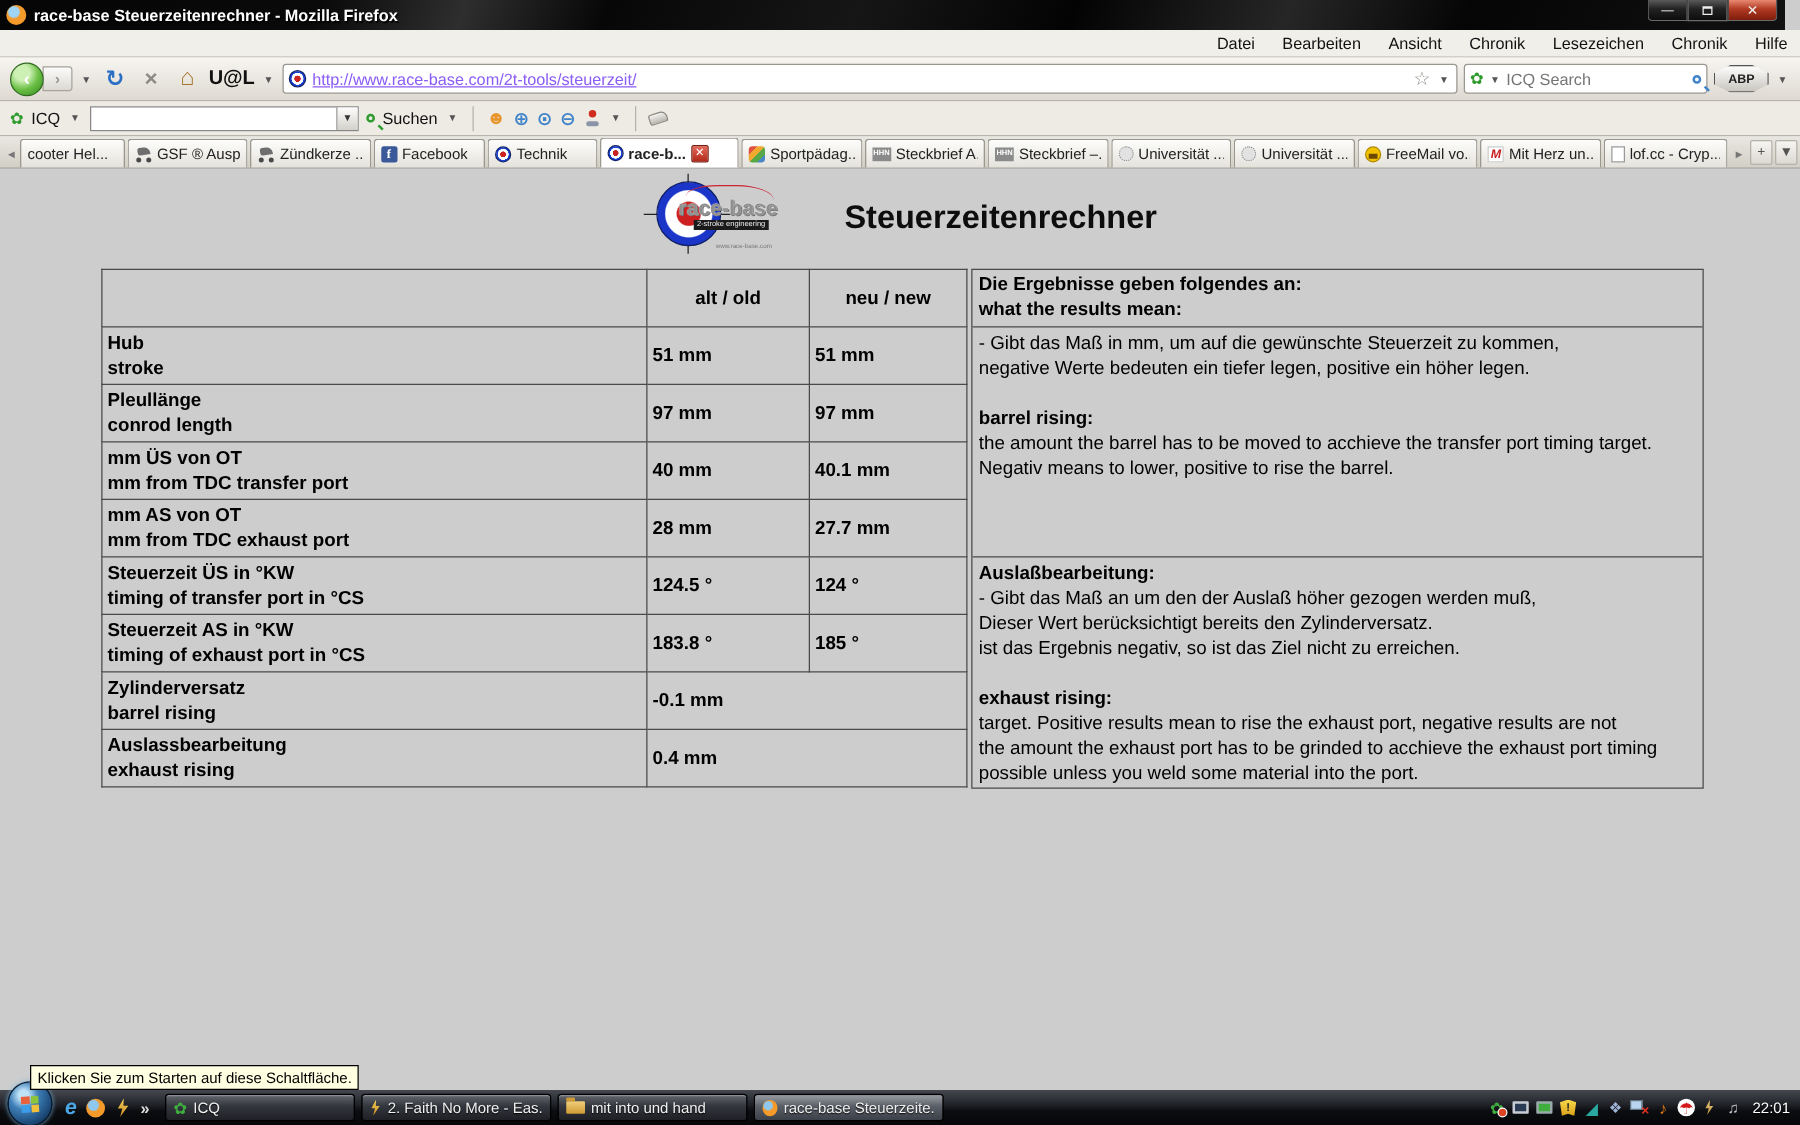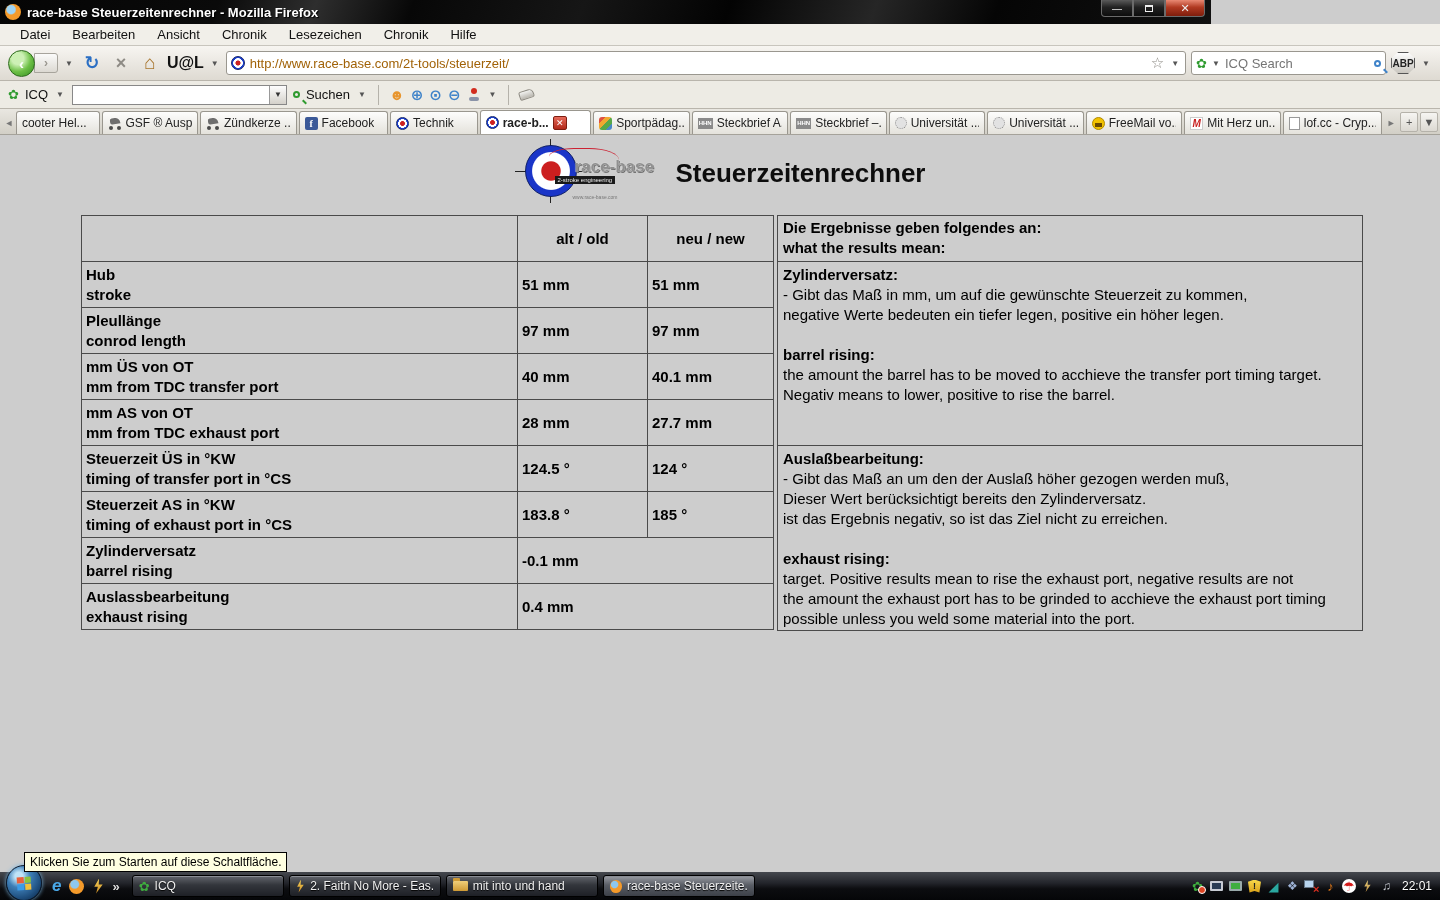--- a/index.html
+++ b/index.html
@@ -1,35 +1,35 @@
 <!DOCTYPE html>
 <html><head>
 <meta charset="utf-8">
 <style>
   * { margin:0; padding:0; box-sizing:border-box; }
   html,body { width:1440px; height:900px; overflow:hidden; }
   body { font-family:"Liberation Sans","DejaVu Sans",sans-serif; position:relative; background:#cdcdcd; }
 
   
-  .titlebar { position:absolute; left:0; top:0; width:1211px; height:24px;
+  .titlebar { position:absolute; left:0; top:0; width:1428px; height:24px;
     background:linear-gradient(110deg,#050505 0%,#0a0a0a 18%,#2e2e2e 26%,#070707 34%,#161616 48%,#030303 60%,#262626 72%,#050505 82%,#111 100%);
     display:flex; align-items:center; color:#fff; }
   .ff-ico { width:16px; height:16px; border-radius:50%; margin:0 6px 0 5px;
     background:radial-gradient(circle at 38% 35%, #9fd4f5 0 28%, #f49a2a 38% 72%, #a34c12 100%); }
   .win-title { font-size:13px; font-weight:bold; text-shadow:1px 1px 1px #000; }
   .win-btns { position:absolute; right:6px; top:0; display:flex; }
   .wbtn { width:32px; height:17px; display:flex; align-items:center; justify-content:center;
     border:1px solid #6b6b6b; border-top:none; background:linear-gradient(#5a5a5a,#222 45%,#0d0d0d); color:#eee; font-size:10px; }
   .wbtn.min { border-radius:0 0 0 4px; }
   .wbtn.close { border-radius:0 0 4px 0; width:40px; background:linear-gradient(#e98973,#b13a22 45%,#7e1d0c); font-weight:bold; font-size:11px; }
   .max-glyph { width:8px; height:7px; border:1px solid #eee; border-top:2px solid #eee; display:inline-block; }
 
   
   .menubar { position:absolute; left:0; top:24px; width:1440px; height:22px; background:#f1efe9;
-    border-bottom:1px solid #c8c5bd; display:flex; align-items:center; padding-left:10px; gap:2px; }
+    border-bottom:1px solid #c8c5bd; display:flex; align-items:center; padding-left:10px; gap:2px;justify-content:flex-end; }
   .menu-item { font-size:13px; color:#111; padding:2px 10px; }
 
   
   .navbar { position:absolute; left:0; top:46px; width:1440px; height:35px;
     background:linear-gradient(#f7f5f1,#dedad2); border-bottom:1px solid #b9b5ac;
     display:flex; align-items:center; padding:0 8px; gap:5px; }
   .back-btn { width:27px; height:27px; border-radius:50%; border:1px solid #2e6b1e;
     background:radial-gradient(circle at 35% 30%, #cdf0b5 0 25%, #6cbf45 55%, #2f8a1d 100%);
     color:#fff; font-size:15px; font-weight:bold; display:flex; align-items:center; justify-content:center; z-index:2; }
   .fwd-btn { width:24px; height:20px; margin-left:-6px; border:1px solid #a7a49c; border-radius:0 3px 3px 0;
@@ -38,30 +38,30 @@
   .drop { font-size:8px; color:#555; padding:0 2px; }
   .nav-glyph { font-size:18px; font-weight:bold; width:24px; text-align:center; }
   .reload { color:#2b6fc4; }
   .stop { color:#8e8b85; }
   .home { color:#a8752c; font-size:19px; }
   .ul-logo { font-size:16px; font-weight:bold; color:#111; letter-spacing:0; }
   .url-box { flex:1; height:24px; background:#fff; border:1px solid #9a978f; border-radius:3px;
     display:flex; align-items:center; padding:0 4px; gap:5px; }
   .favicon-target { width:14px; height:14px; border-radius:50%; flex:0 0 14px;
     background:radial-gradient(#cc2222 0 28%, #fff 32% 55%, #1a3fd4 58% 100%); border:1px solid #13246b; }
-  .url-input { flex:1; border:none; outline:none; font-size:13px; color:#a16207; font-family:inherit; background:transparent; }
+  .url-input { flex:1; border:none; outline:none; font-size:13px; color:#8b5cf6; font-family:inherit; background:transparent;text-decoration:underline; }
   .star { font-size:15px; color:#8e8b85; }
   .search-box { width:195px; height:24px; background:#fff; border:1px solid #9a978f; border-radius:3px;
     display:flex; align-items:center; padding:0 4px; gap:3px; }
   .clover { color:#2f9b2f; font-size:13px; }
   .search-input { flex:1; border:none; outline:none; font-size:13px; font-family:inherit; background:transparent; min-width:0; }
   .mag { width:7px; height:7px; border:2px solid #3f83c9; border-radius:50%; position:relative; flex:0 0 auto; }
   .mag::after { content:""; position:absolute; width:5px; height:2px; background:#3f83c9; left:7px; top:8px; transform:rotate(45deg); }
   .mag.green { border-color:#2f9b2f; } .mag.green::after { background:#2f9b2f; }
-  .abp { width:24px; height:22px; clip-path:polygon(30% 0,70% 0,100% 30%,100% 70%,70% 100%,30% 100%,0 70%,0 30%);
+  .abp { width:44px; height:22px; clip-path:polygon(30% 0,70% 0,100% 30%,100% 70%,70% 100%,30% 100%,0 70%,0 30%);
     background:linear-gradient(#fdfdfd,#c9c6bf); border:1px solid #555; display:flex; align-items:center; justify-content:center;
     font-size:10px; font-weight:bold; color:#222; }
 
   
   .icqbar { position:absolute; left:0; top:81px; width:1440px; height:28px; background:#edebe4;
     border-bottom:1px solid #b9b5ac; display:flex; align-items:center; padding:0 8px; gap:6px; }
   .icq-label { font-size:13px; color:#111; }
   .icq-combo { width:215px; height:20px; background:#fff; border:1px solid #888; display:flex; align-items:center; justify-content:flex-end; }
   .combo-btn { width:17px; height:18px; background:linear-gradient(#fdfdfd,#d4d1ca); border-left:1px solid #999;
     display:flex; align-items:center; justify-content:center; font-size:8px; color:#333; }
@@ -105,21 +105,21 @@
 
   
   .content { position:absolute; left:0; top:135px; width:1440px; height:737px; background:#cdcdcd; }
   .page-header { display:flex; align-items:center; justify-content:center; margin-top:8px; gap:8px; height:60px; }
   .logo { position:relative; width:125px; height:58px; }
   .logo-target { position:absolute; left:10px; top:1px; width:52px; height:52px; border-radius:50%;
     background:radial-gradient(#cc1f1f 0 26%, #fff 29% 52%, #1a35c8 55% 100%); border:1px solid #0e1e66; }
   .logo-cross-h { position:absolute; left:0; top:27px; width:76px; height:1px; background:#222; }
   .logo-cross-v { position:absolute; left:35px; top:-5px; width:1px; height:64px; background:#222; }
   .logo-word { position:absolute; left:28px; top:13px; font-size:17px; font-weight:bold; color:#8f8f8f;
-    text-shadow:0 0 1px #fff,1px 1px 0 #666; white-space:nowrap;margin-left:32px; }
+    text-shadow:0 0 1px #fff,1px 1px 0 #666; white-space:nowrap; }
   .logo-swoosh { position:absolute; left:34px; top:4px; width:70px; height:12px; border-top:1px solid #c23; border-radius:50% 60% 0 0/100% 140% 0 0; }
   .logo-sub { position:absolute; left:40px; top:32px; background:#1a1a1a; color:#eee; font-size:6px; padding:1px 3px; white-space:nowrap; }
   .logo-url { position:absolute; left:58px; top:50px; font-size:5px; color:#777; }
   .page-title { font-size:26px; font-weight:bold; color:#0d0d0d;margin-left:28px; }
 
   .calc-wrap { display:flex; margin-left:81px; margin-top:12px; align-items:flex-start; }
   table.calc { border-collapse:collapse; }
   table.calc td { border:1px solid #4a4a4a; height:46px; font-size:15px; color:#000; padding:1px 4px; vertical-align:middle; }
   td.lblcell { width:436px; font-weight:bold; line-height:20px; }
   td.colhdr { width:130px; font-weight:bold; text-align:center; }
@@ -399,21 +399,20 @@
       </tr>
     </tbody>
       </table>
 
     <div class="expl-panel">
       <div class="expl-hdr">
         <div>Die Ergebnisse geben folgendes an:</div>
         <div>what the results mean:</div>
       </div>
       <div class="expl-block b1">
-        <div class="expl-title">Zylinderversatz:</div>
         <div>- Gibt das Maß in mm, um auf die gewünschte Steuerzeit zu kommen,</div>
         <div>negative Werte bedeuten ein tiefer legen, positive ein höher legen.</div>
         <div class="expl-gap"></div>
         <div class="expl-title">barrel rising:</div>
         <div>the amount the barrel has to be moved to acchieve the transfer port timing target.</div>
         <div>Negativ means to lower, positive to rise the barrel.</div>
       </div>
       <div class="expl-block">
         <div class="expl-title">Auslaßbearbeitung:</div>
         <div>- Gibt das Maß an um den der Auslaß höher gezogen werden muß,</div>

